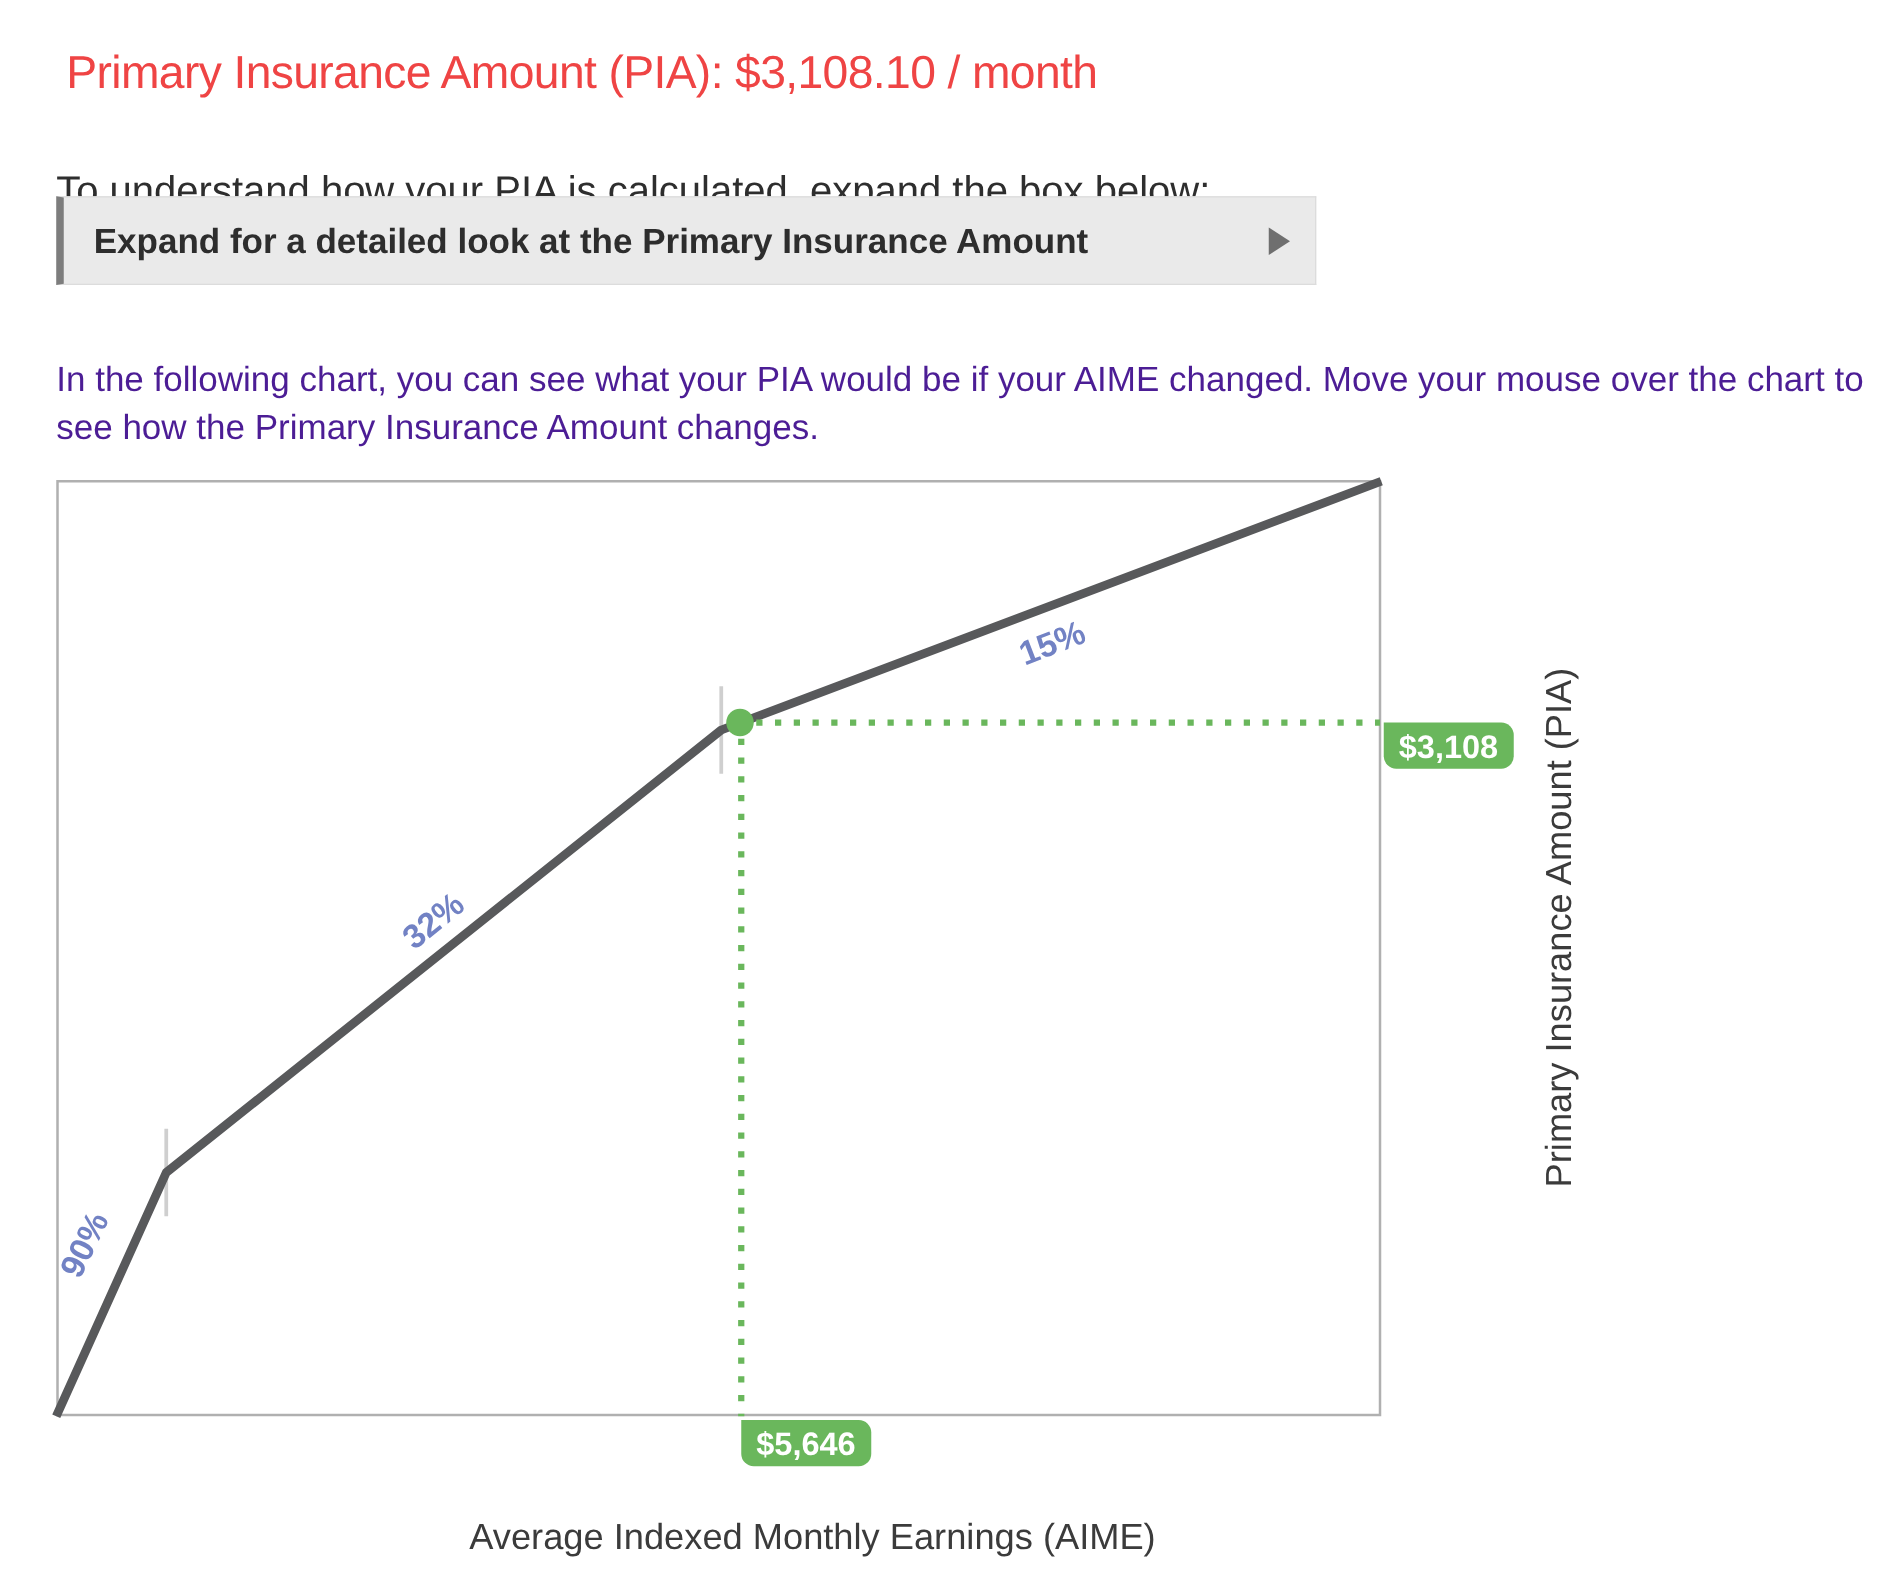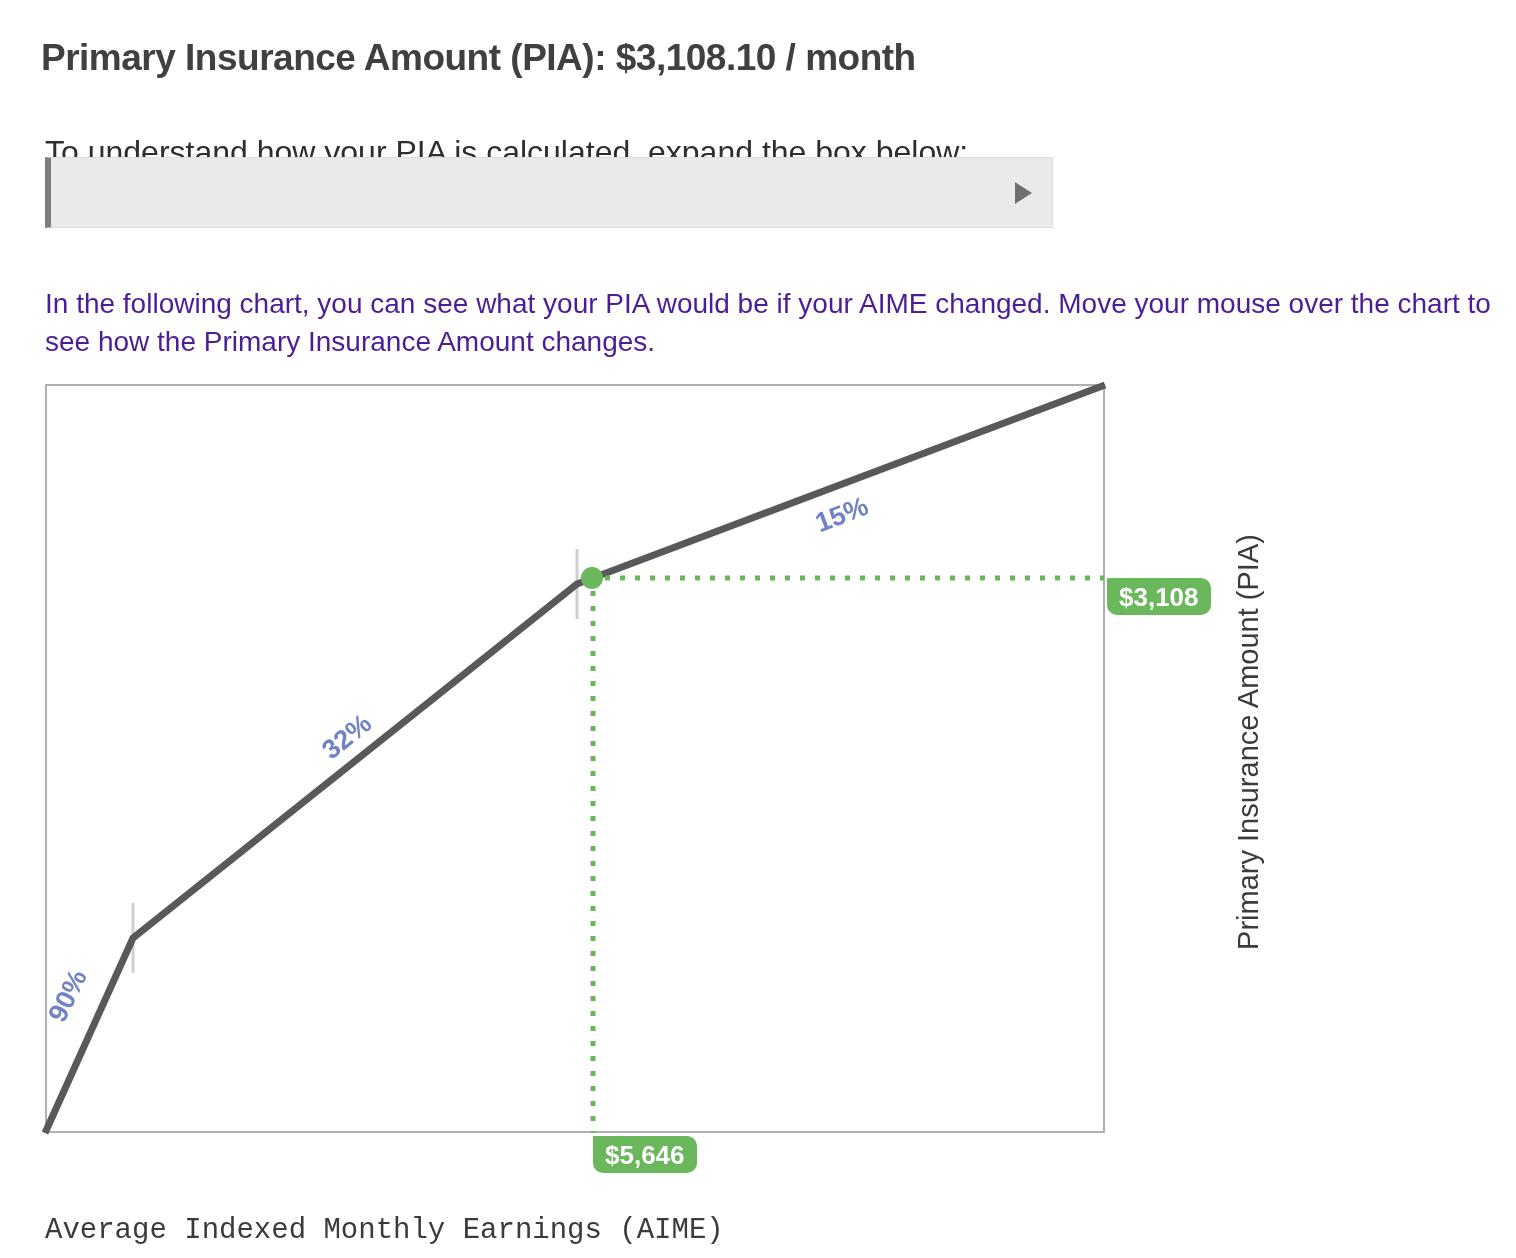--- a/index.html
+++ b/index.html
@@ -2,22 +2,22 @@
 <html><head>
 <meta charset="utf-8">
 <style>
   * { box-sizing: border-box; }
   html, body { margin: 0; padding: 0; background: #ffffff; }
   body {
     width: 1516px; height: 1258px; position: relative;
     font-family: "Liberation Sans", sans-serif; color: #2e2e2e;
   }
   .page-title {
-    position: absolute; left: 41px; top: 12px;
-    font-size: 37px; font-weight: bold; color: #404040;
+    position: absolute; left: 53px; top: 12px;
+    font-size: 37px; font-weight: normal; color: #ef4444;
     letter-spacing: -0.5px; white-space: nowrap;
   }
   .intro-text {
     position: absolute; left: 45px; top: 102px;
     font-size: 32px; color: #2e2e2e; white-space: nowrap;
   }
   .expander {
     position: absolute; left: 45px; top: 157px;
     width: 1008px; height: 71px;
     background: #eaeaea;
@@ -58,36 +58,37 @@
     background: #6ab75c; color: #ffffff;
     font-size: 26px; font-weight: bold;
     padding: 4px 12px 2px 12px;
     border-radius: 0 10px 10px 10px;
     white-space: nowrap;
   }
   .badge-pia  { left: 1107px; top: 578px; }
   .badge-aime { left: 593px;  top: 1136px; }
   .x-axis-label {
     position: absolute; left: 45px; top: 1214px; width: 1210px;
-    text-align: left; font-size: 29px; color: #3b3b3b; font-family: Liberation Mono, monospace;
+    text-align: center; font-size: 29px; color: #3b3b3b;
   }
   .y-axis-label {
     position: absolute; left: 1248px; top: 742px;
     transform: translate(-50%,-50%) rotate(-90deg);
     font-size: 29px; color: #3b3b3b; white-space: nowrap;
   }
 </style>
 </head>
 <body>
 
 <h1 class="page-title">Primary Insurance Amount (PIA): $3,108.10 / month</h1>
 
 <p class="intro-text">To understand how your PIA is calculated, expand the box below:</p>
 
 <div class="expander" role="button">
+  <span class="expander-label">Expand for a detailed look at the Primary Insurance Amount</span>
   <span class="expander-arrow"></span>
 </div>
 
 <p class="chart-caption">In the following chart, you can see what your PIA would be if your AIME changed. Move your mouse over the chart to see how the Primary Insurance Amount changes.</p>
 
 <div class="chart-frame">
   <svg class="chart-svg" width="1060" height="749" viewBox="0 0 1060 749">
 
     <rect x="1" y="1" width="1058" height="747" fill="#ffffff" stroke="#b0b0b0" stroke-width="2"></rect>
 

